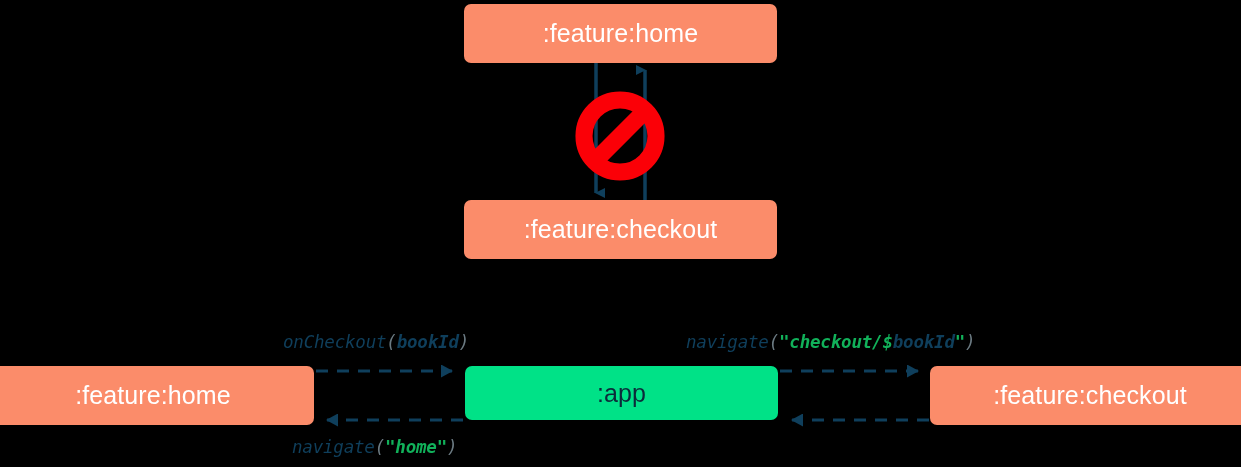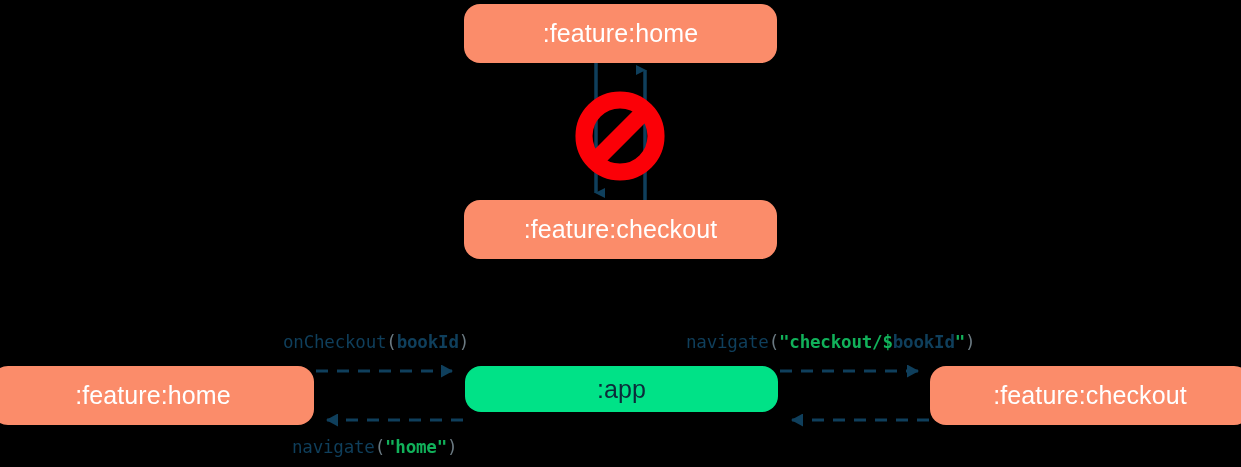--- a/index.html
+++ b/index.html
@@ -19,21 +19,21 @@
     position: absolute;
     inset: 0;
     width: 1241px;
     height: 467px;
   }
 
   
   .node {
     position: absolute;
     box-sizing: border-box;
-    border-radius: 16px;
+    border-radius: 7px;
     display: flex;
     align-items: center;
     justify-content: center;
     font-family: "Liberation Sans", sans-serif;
     font-size: 25px;
     letter-spacing: 0.1px;
     white-space: nowrap;
     user-select: none;
   }
   .node.orange {
@@ -44,21 +44,21 @@
     background: #00e287;
     color: #0c2b3a;
   }
 
   
   #node-home-top     { left: 464px; top: 4px;   width: 313px; height: 59px; }
   #node-checkout-top { left: 464px; top: 200px; width: 313px; height: 59px; }
 
   
   #node-home-bottom     { left: -8px;  top: 366px; width: 322px; height: 59px; }
-  #node-app             { left: 465px; top: 366px; width: 313px; height: 46px; }
+  #node-app             { left: 465px; top: 366px; width: 313px; height: 54px; }
   #node-checkout-bottom { left: 930px; top: 366px; width: 320px; height: 59px; }
 
   
   .connectors {
     position: absolute;
     left: 0;
     top: 0;
     width: 1241px;
     height: 467px;
     pointer-events: none;
@@ -74,20 +74,21 @@
   }
 
   
   .edge-label {
     position: absolute;
     font-family: "DejaVu Sans Mono", "Liberation Mono", monospace;
     font-size: 17.5px;
     white-space: nowrap;
     user-select: none;
     letter-spacing: -0.2px;
+    font-style: italic;
   }
   .tok-fn     { color: #0f3f5c; }
   .tok-punct  { color: #6b7a82; }
   .tok-ident  { color: #0f3f5c; font-weight: bold; }
   .tok-str    { color: #11b15a; font-weight: bold; }
   .tok-var    { color: #0f3f5c; font-weight: bold; }
 
   #label-oncheckout       { left: 283px; top: 332px; }
   #label-navigate-checkout{ left: 686px; top: 332px; }
   #label-navigate-home    { left: 292px; top: 437px; }

